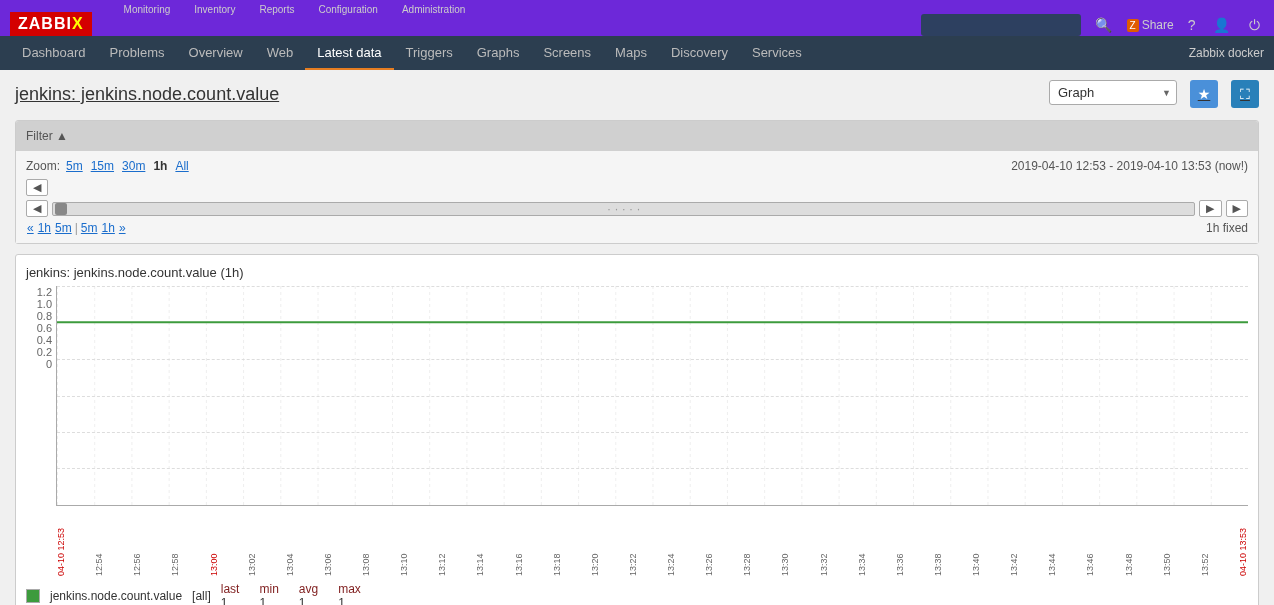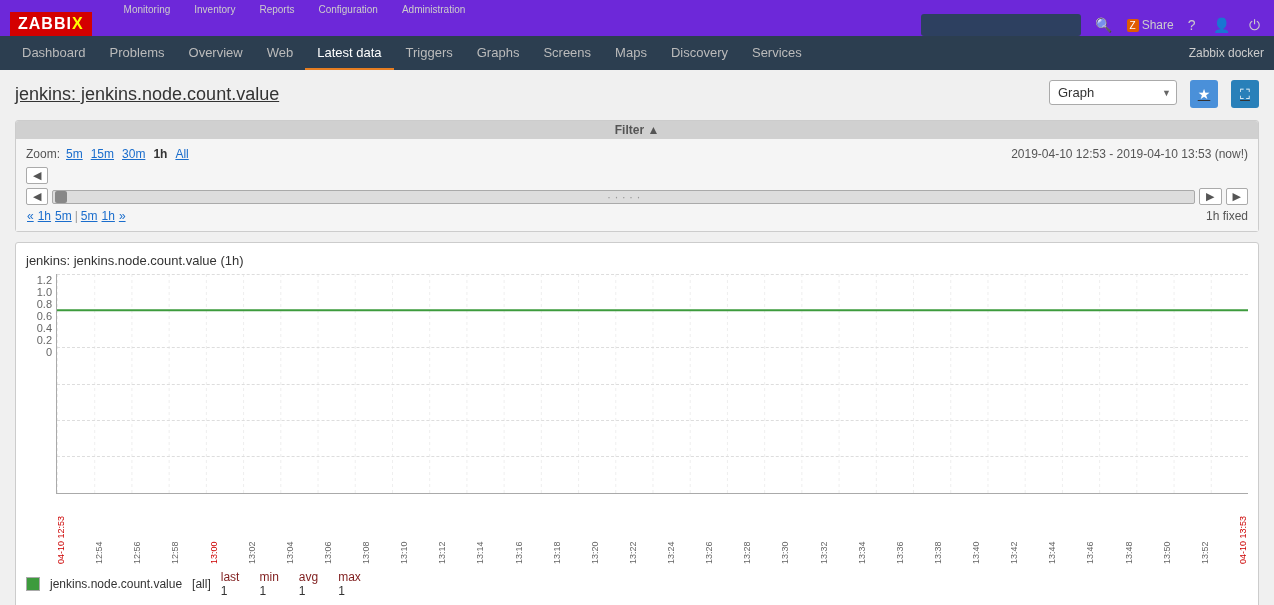--- a/index.html
+++ b/index.html
@@ -163,27 +163,26 @@
 
     
     .filter-section {
       background: #e8e8e8;
       border: 1px solid #ccc;
       border-radius: 3px;
       margin-bottom: 10px;
     }
     .filter-header {
       background: #d0d0d0;
-      padding: 2px 10px;
-      text-align: center;
+      padding: 8px 10px;
+      text-align: left;
       cursor: pointer;
       font-size: 12px;
       color: #555;
       border-radius: 3px 3px 0 0;
-      font-weight: bold;
     }
     .filter-body {
       padding: 8px 10px;
       background: #f5f5f5;
     }
     .zoom-row {
       display: flex;
       align-items: center;
       justify-content: space-between;
       margin-bottom: 6px;

